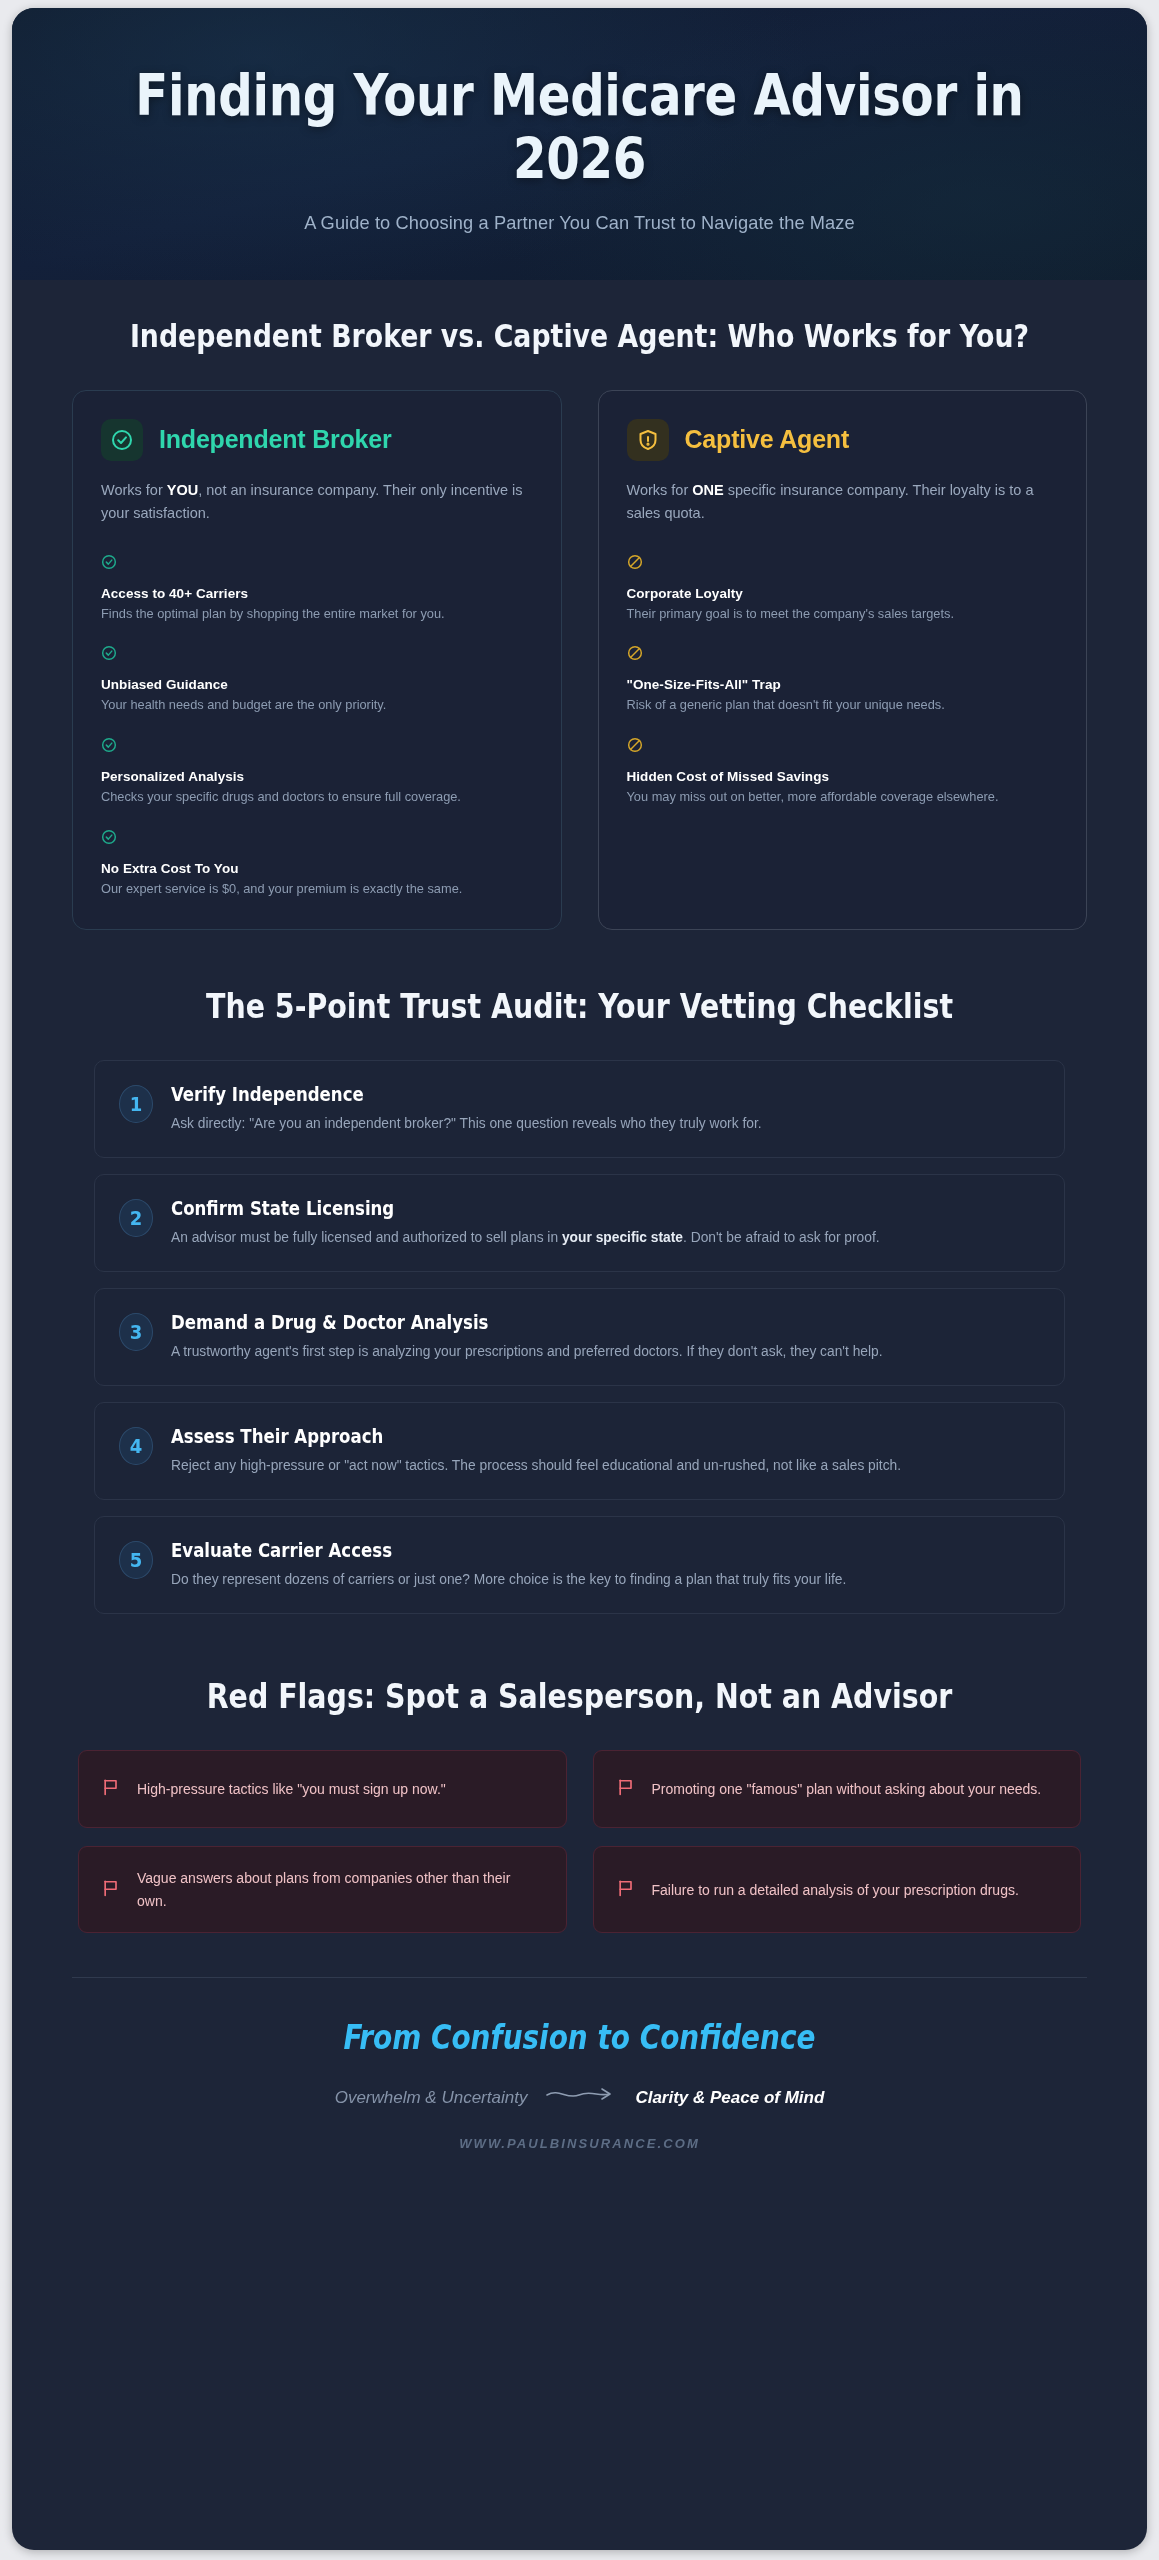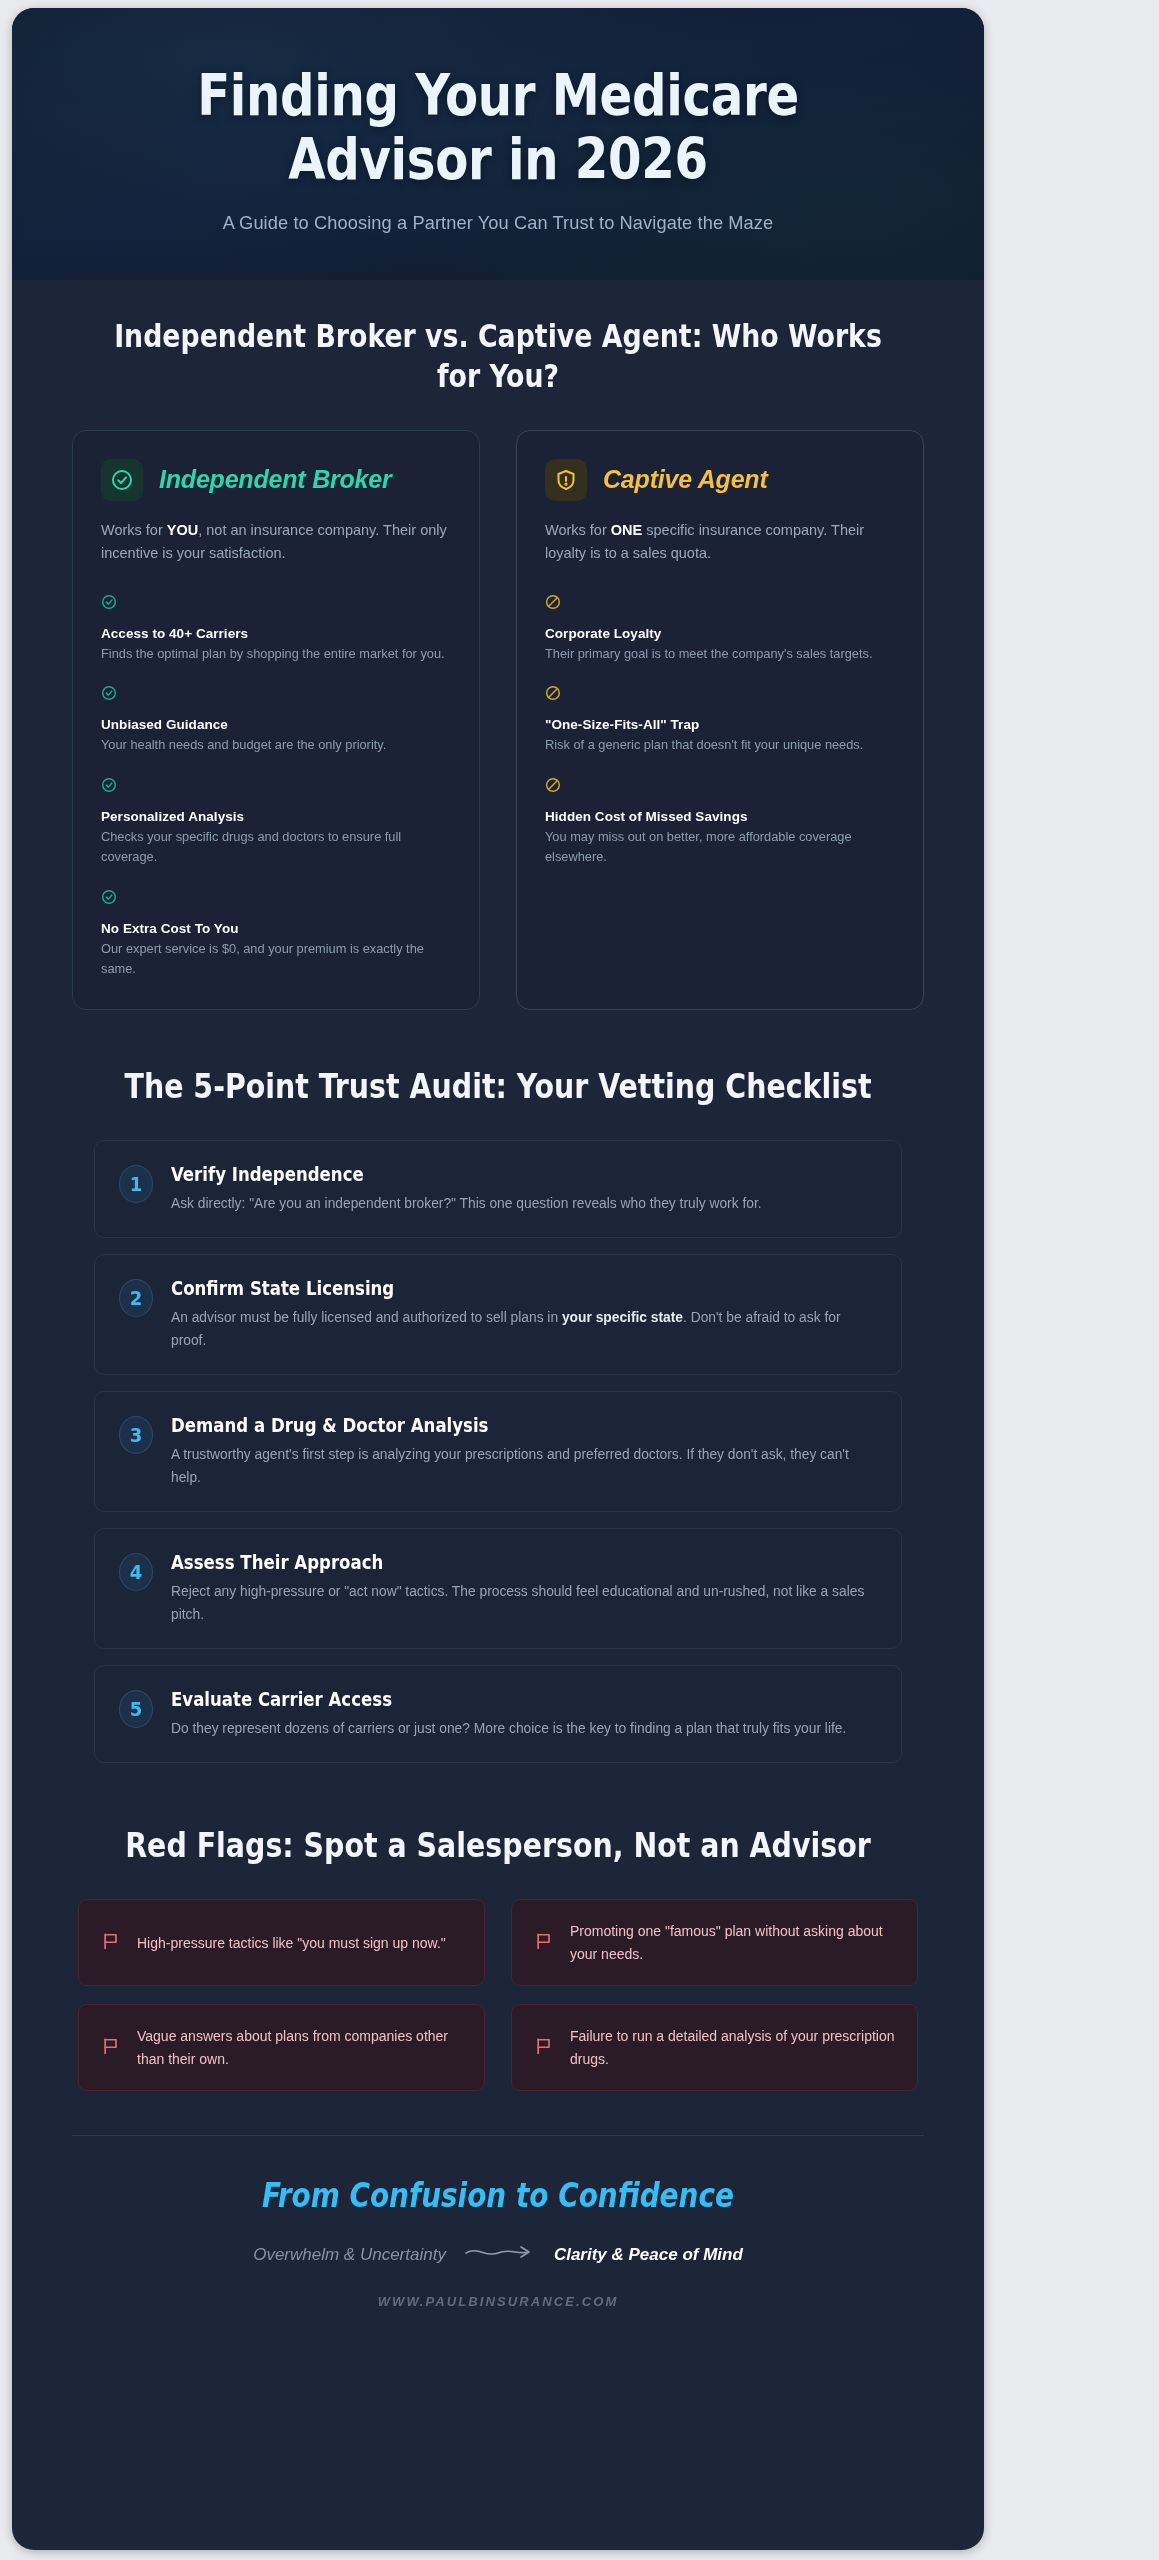--- a/index.html
+++ b/index.html
@@ -4,21 +4,21 @@
 <style>
   * { box-sizing: border-box; margin: 0; padding: 0; }
   html, body {
     width: 1159px;
     background: #e9eaee;
     font-family: "Liberation Sans", sans-serif;
   }
   body { padding: 8px 12px 10px 12px; }
 
   .page {
-    width: 972px;
+    width: 1135px;
     min-height: 2542px;
     background: #1d2538;
     border-radius: 22px;
     overflow: hidden;
     position: relative;
     box-shadow: 0 2px 10px rgba(0,0,0,.25);
   }
 
   
   .hero {
@@ -67,21 +67,21 @@
   }
   .ccard {
     flex: 1 1 0;
     background: #1b2236;
     border-radius: 14px;
     padding: 28px 28px 30px;
   }
   .ccard.good { border: 1px solid #2a3c50; }
   .ccard.bad  { border: 1px solid #3c4456; }
 
-  .chead { display: flex; align-items: center; gap: 16px; font-style: italic; }
+  .chead { display: flex; align-items: center; gap: 16px; }
   .badge-icon {
     width: 42px; height: 42px;
     border-radius: 10px;
     display: flex; align-items: center; justify-content: center;
     flex: 0 0 42px;
   }
   .badge-icon.teal { background: #16352f; }
   .badge-icon.amber { background: #33301f; }
   .chead h3 {
     font-size: 25px;

